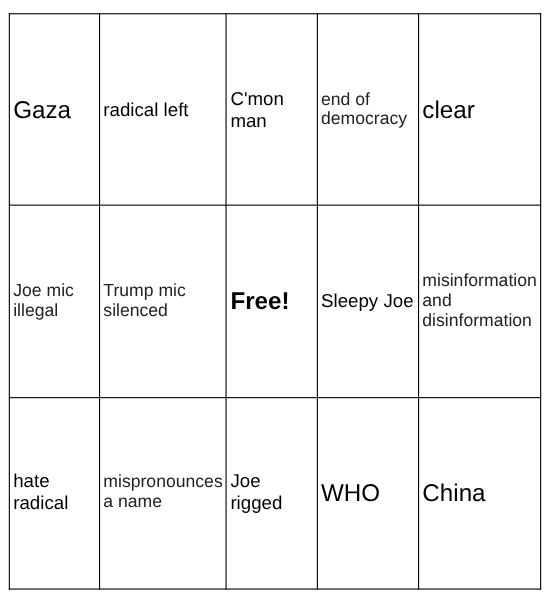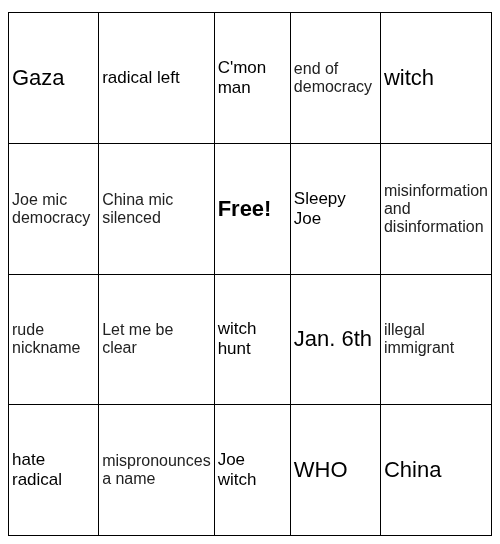--- a/index.html
+++ b/index.html
@@ -70,37 +70,30 @@
   <span></span>
 </div>
 
 <table class="bingo-grid">
   <tbody id="grid-body">
       <tr>
         <td><span class="cell-large">Gaza</span></td>
         <td><span class="cell-medium">radical left</span></td>
         <td><span class="cell-medium">C'mon man</span></td>
         <td><span class="cell-small">end of democracy</span></td>
-        <td><span class="cell-large">witch</span></td>
+        <td><span class="cell-large">clear</span></td>
       </tr>
       <tr>
-        <td><span class="cell-small">Joe mic democracy</span></td>
-        <td><span class="cell-small">China mic silenced</span></td>
+        <td><span class="cell-small">Joe mic illegal</span></td>
+        <td><span class="cell-small">Trump mic silenced</span></td>
         <td><span class="cell-free">Free!</span></td>
         <td><span class="cell-medium">Sleepy Joe</span></td>
         <td><span class="cell-small">misinformation and disinformation</span></td>
       </tr>
       <tr>
-        <td><span class="cell-small">rude nickname</span></td>
-        <td><span class="cell-small">Let me be clear</span></td>
-        <td><span class="cell-medium">witch hunt</span></td>
-        <td><span class="cell-large">Jan. 6th</span></td>
-        <td><span class="cell-small">illegal immigrant</span></td>
-      </tr>
-      <tr>
         <td><span class="cell-medium">hate radical</span></td>
         <td><span class="cell-small">mispronounces a name</span></td>
-        <td><span class="cell-medium">Joe witch</span></td>
+        <td><span class="cell-medium">Joe rigged</span></td>
         <td><span class="cell-large">WHO</span></td>
         <td><span class="cell-large">China</span></td>
       </tr>
     </tbody>
 </table>
 
 </body></html>

